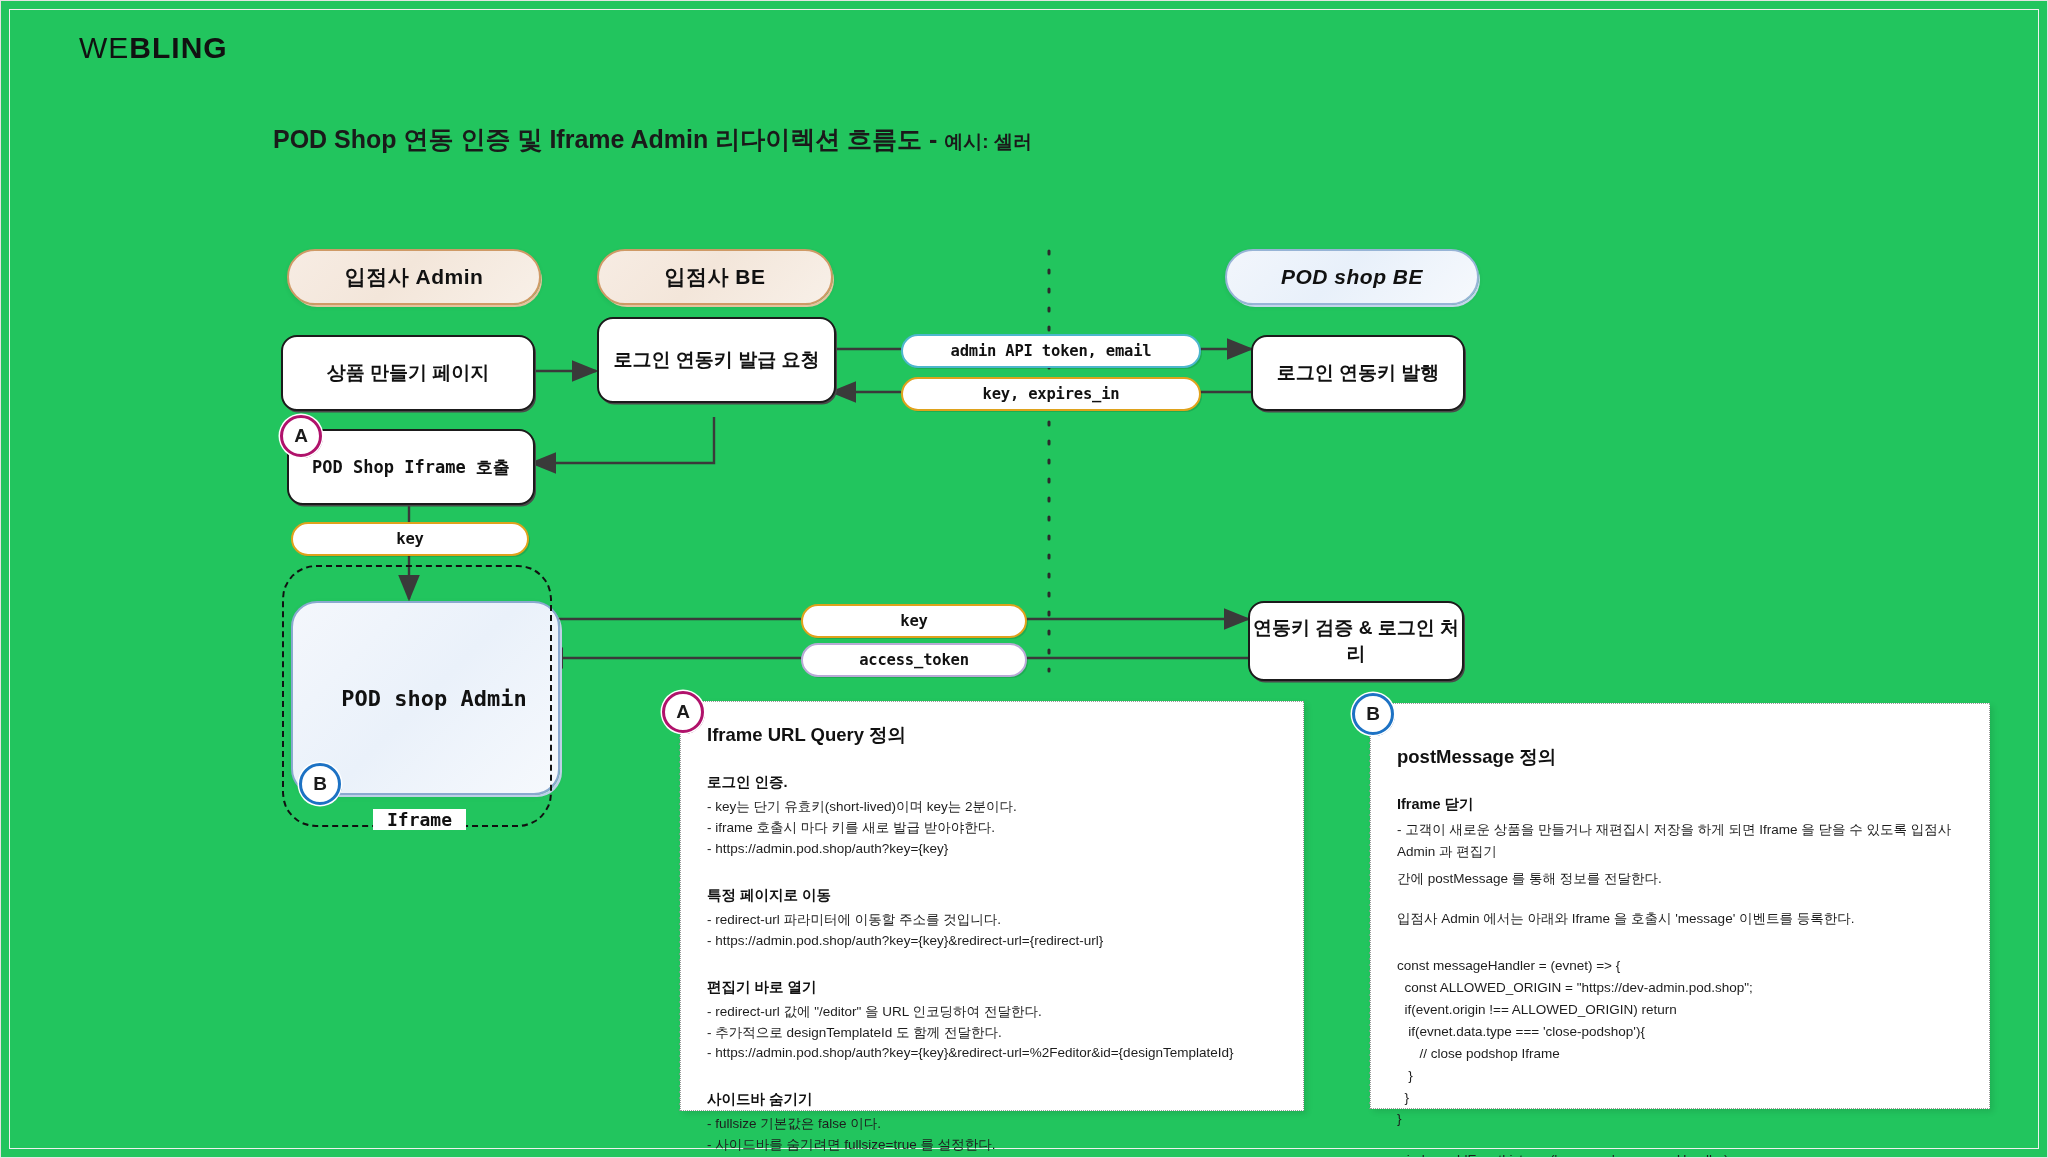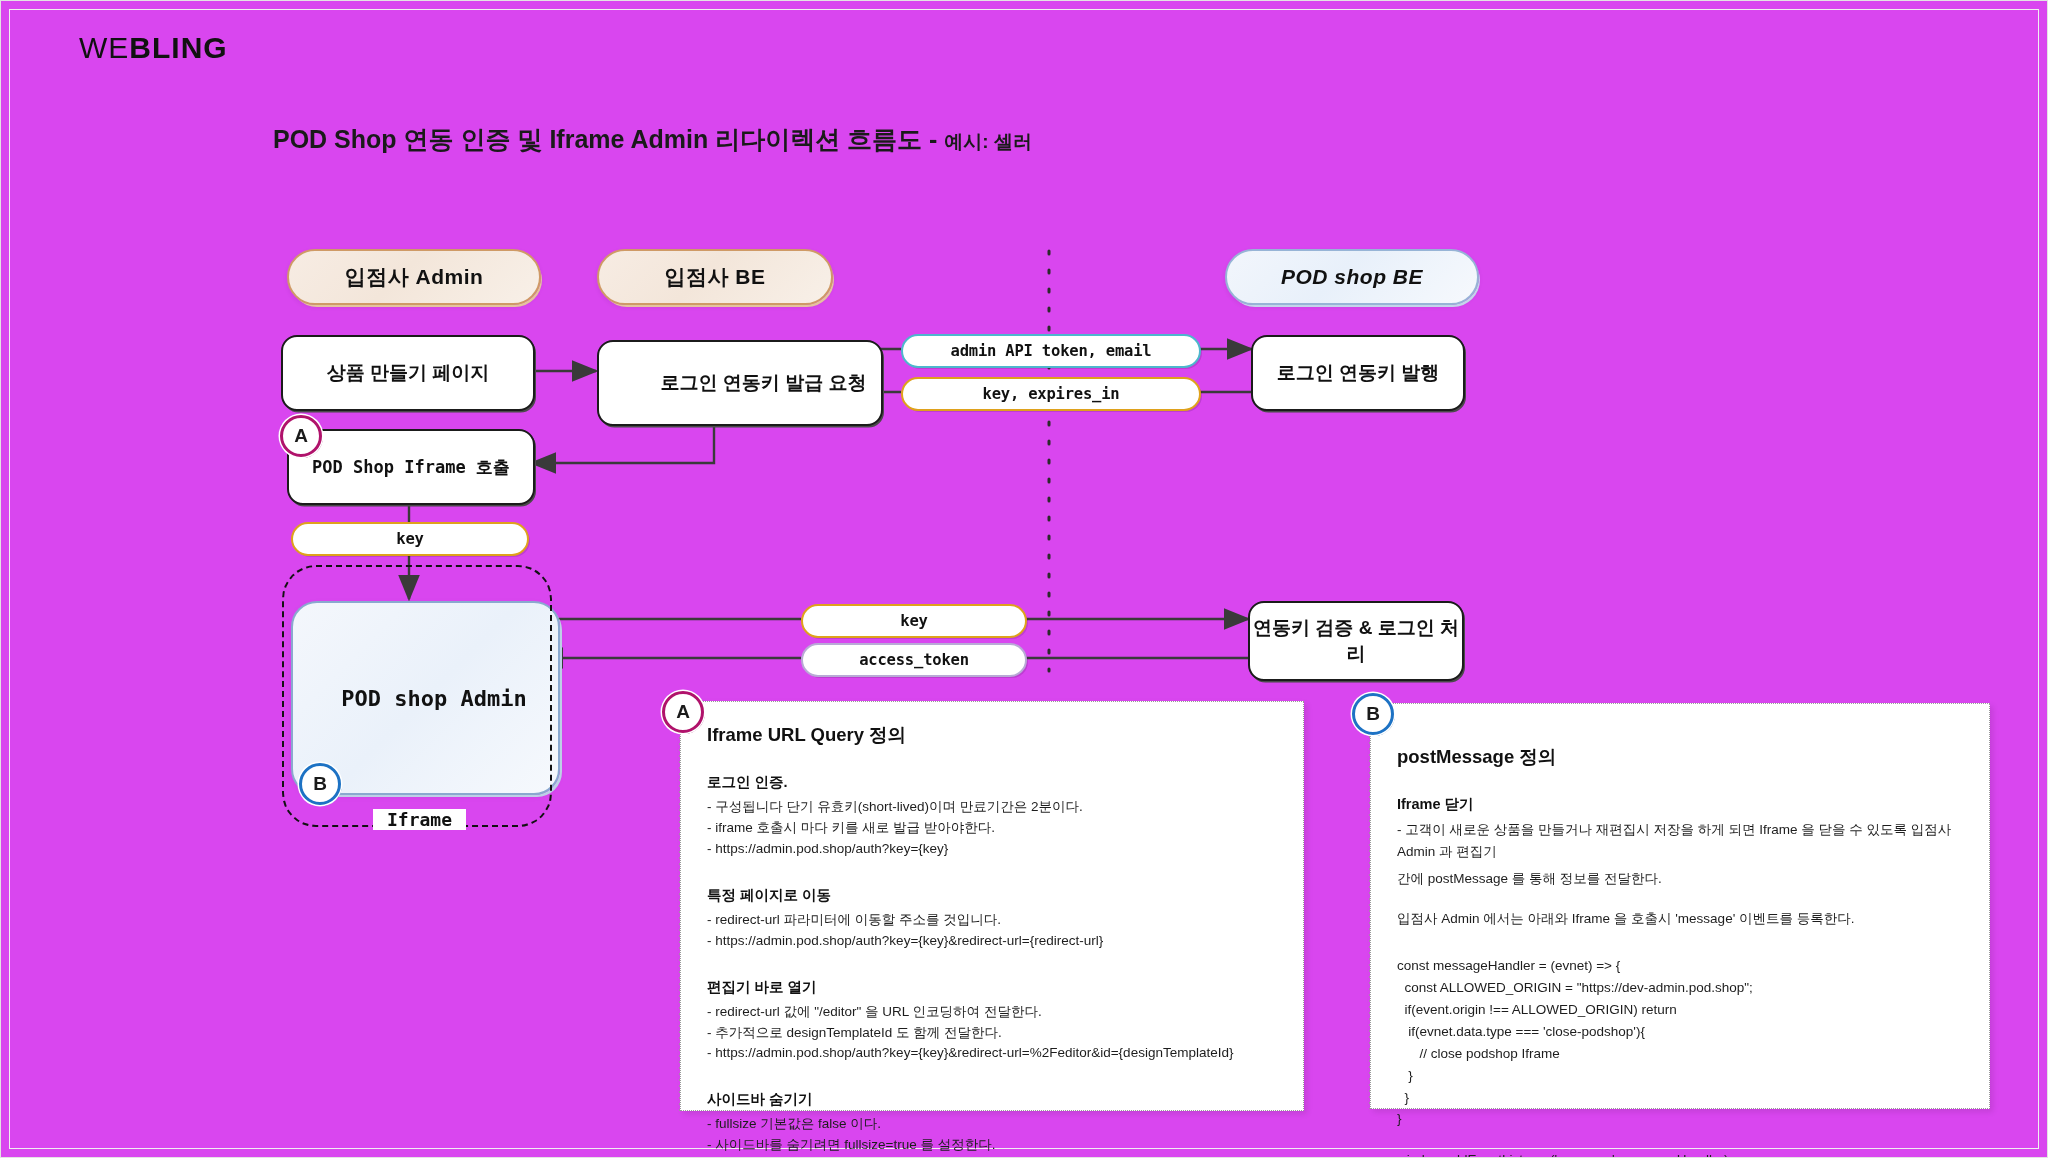--- a/index.html
+++ b/index.html
@@ -1,18 +1,18 @@
 <!DOCTYPE html>
 <html><head>
 <meta charset="utf-8">
 <style>
   html,body{margin:0;padding:0;background:#d8d8d8;}
   body{font-family:"Liberation Sans","DejaVu Sans",sans-serif;}
   .page{
-    position:relative;width:2048px;height:1158px;background:#d946ef;
+    position:relative;width:2048px;height:1158px;background:#22c55e;
     box-sizing:border-box;border:1px solid #e3e3e3;overflow:hidden;
   }
   .page:before{
     content:"";position:absolute;left:8px;top:8px;right:8px;bottom:8px;
     border:1px solid #efefef;pointer-events:none;
   }
 
   
   .logo{position:absolute;left:78px;top:30px;font-size:30px;letter-spacing:1px;color:#111;}
   .logo .light{font-weight:300;}
@@ -161,21 +161,21 @@
       <span>입점사 BE</span>
     </div>
     <div class="lane blue" style="left:1224px;top:248px;width:250px;height:52px;font-style:italic;">
       <span>POD shop BE</span>
     </div>
 
     <div class="node" style="left:280px;top:334px;width:250px;height:72px;">
       <span>상품 만들기 페이지</span>
     </div>
 
-    <div class="node" style="left:596px;top:339px;width:235px;height:82px;padding-left:47px;">
+    <div class="node" style="left:596px;top:316px;width:235px;height:82px;">
       <span>로그인 연동키 발급 요청</span>
     </div>
 
     <div class="node" style="left:1250px;top:334px;width:210px;height:72px;">
       <span>로그인 연동키 발행</span>
     </div>
 
     <div class="node mono" style="left:286px;top:428px;width:244px;height:72px;">
       <span>POD Shop Iframe 호출</span>
     </div>
@@ -215,21 +215,21 @@
     </div>
 
     <div class="badge a" style="left:661px;top:690px;z-index:3;">
       <span>A</span>
     </div>
     <div class="panel" style="left:679px;top:700px;width:624px;height:410px;">
       <h3>Iframe URL Query 정의</h3>
 
       <div class="blk">
         <div class="h">로그인 인증.</div>
-        <div class="l">- 구성됩니다 단기 유효키(short-lived)이며 만료기간은 2분이다.</div>
+        <div class="l">- key는 단기 유효키(short-lived)이며 key는 2분이다.</div>
         <div class="l">- iframe 호출시 마다 키를 새로 발급 받아야한다.</div>
         <div class="l">- https://admin.pod.shop/auth?key={key}</div>
       </div>
 
       <div class="blk">
         <div class="h">특정 페이지로 이동</div>
         <div class="l">- redirect-url 파라미터에 이동할 주소를 것입니다.</div>
         <div class="l">- https://admin.pod.shop/auth?key={key}&amp;redirect-url={redirect-url}</div>
       </div>
 

